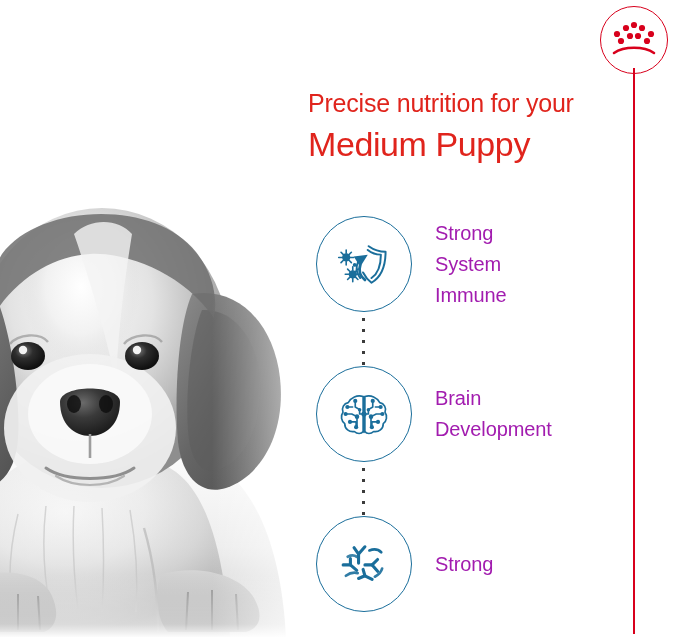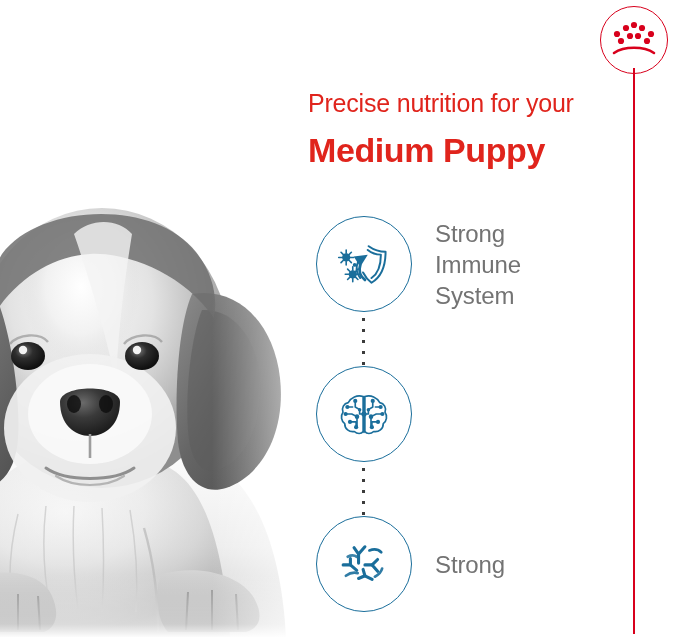--- a/index.html
+++ b/index.html
@@ -66,23 +66,23 @@
     font-size: 25px;
     line-height: 30px;
     font-weight: 400;
     letter-spacing: -0.2px;
     white-space: nowrap;
   }
   .headline-main {
     color: #e0241c;
     font-size: 34px;
     line-height: 44px;
-    font-weight: 700;
+    font-weight: 400;
     letter-spacing: -0.4px;
-    margin-top: 10px;
+    margin-top: 4px;
     white-space: nowrap;
   }
 
   
   .benefits {
     position: absolute;
     left: 316px;
     top: 216px;
     width: 320px;
   }
@@ -101,22 +101,22 @@
     border-radius: 50%;
     box-sizing: border-box;
     background: #ffffff;
     display: flex;
     align-items: center;
     justify-content: center;
   }
   .benefit-icon svg { display: block; }
   .benefit-label {
     margin-left: 23px;
-    color: #737373;
-    font-size: 24px;
+    color: #a21caf;
+    font-size: 20px;
     line-height: 31px;
     font-weight: 300;
     letter-spacing: -0.1px;
   }
   .benefit-label .ln { display: block; white-space: nowrap; }
 
   
   .connector {
     position: relative;
     height: 54px;
@@ -309,22 +309,22 @@
                      M7.5 19.5 L10 22 M16 28 L18.5 30.5 M18.5 19.5 L16 22 M10 28 L7.5 30.5"></path>
             <circle cx="20" cy="43" r="4.4" fill="#1a6e9b" stroke="none"></circle>
             <path d="M20 35 L20 38.6 M20 47.4 L20 51 M12 43 L15.6 43 M24.4 43 L28 43
                      M14.5 37.5 L17 40 M23 46 L25.5 48.5 M25.5 37.5 L23 40 M17 46 L14.5 48.5"></path>
           </g>
           <circle cx="22" cy="33" r="2" fill="#1a6e9b"></circle>
         </svg>
       </div>
       <div class="benefit-label">
         <span class="ln">Strong</span>
+        <span class="ln">System</span>
         <span class="ln">Immune</span>
-        <span class="ln">System</span>
       </div>
     </div>
 
     <div class="connector">
       <span class="dot" style="top:6px"></span>
       <span class="dot" style="top:17px"></span>
       <span class="dot" style="top:28px"></span>
       <span class="dot" style="top:39px"></span>
       <span class="dot" style="top:50px"></span>
     </div>
@@ -370,20 +370,24 @@
             <circle cx="51" cy="24" r="2.4"></circle>
             <circle cx="53" cy="32" r="2.4"></circle>
             <circle cx="48" cy="41" r="2.4"></circle>
             <circle cx="41" cy="47" r="2.4"></circle>
             <circle cx="37" cy="27" r="2"></circle>
             <circle cx="40" cy="35" r="2.6"></circle>
             <circle cx="32" cy="32" r="3"></circle>
           </g>
         </svg>
       </div>
+      <div class="benefit-label">
+        <span class="ln">Brain</span>
+        <span class="ln">Development</span>
+      </div>
     </div>
 
     <div class="connector">
       <span class="dot" style="top:6px"></span>
       <span class="dot" style="top:17px"></span>
       <span class="dot" style="top:28px"></span>
       <span class="dot" style="top:39px"></span>
       <span class="dot" style="top:50px"></span>
     </div>
 

